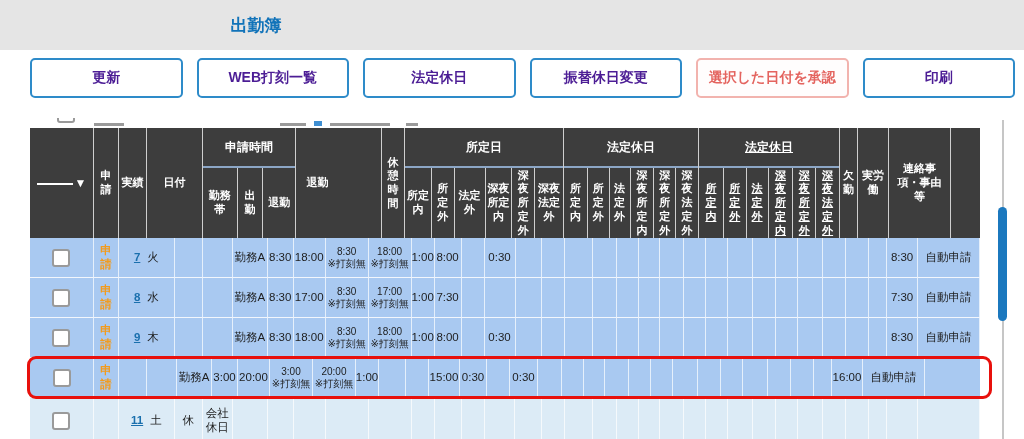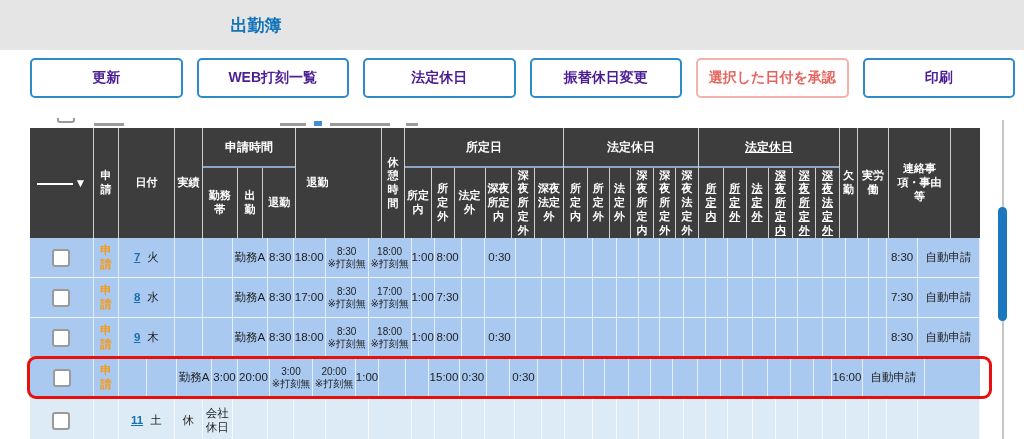--- a/index.html
+++ b/index.html
@@ -90,22 +90,22 @@
     <div class="sliver t1"></div>
     <div class="sliver t2"></div>
     <div class="sliver blue"></div>
     <div class="sliver t3"></div>
     <div class="sliver t4"></div>
   </div>
   <div class="thead">
       <div class="th" style="width: 64px;"><span class="filter-ctl"><span class="filter-line"></span><span class="filter-tri">▼</span></span></div>
       <div class="th" style="width: 25px;">申
 請</div>
+      <div class="th" style="width: 28px;">実績</div>
       <div class="th" style="width: 56px;">日付</div>
-      <div class="th" style="width: 28px;">実績</div>
       <div class="hgroup" style="width: 93px;">
         <div class="hgroup-label">申請時間</div>
         <div class="hgroup-cols">
           <div class="th" style="width: 35px;">勤務
 帯</div>
           <div class="th" style="width: 26px;">出
 勤</div>
           <div class="th" style="width: 32px;">退勤</div>
         </div>
       </div>

